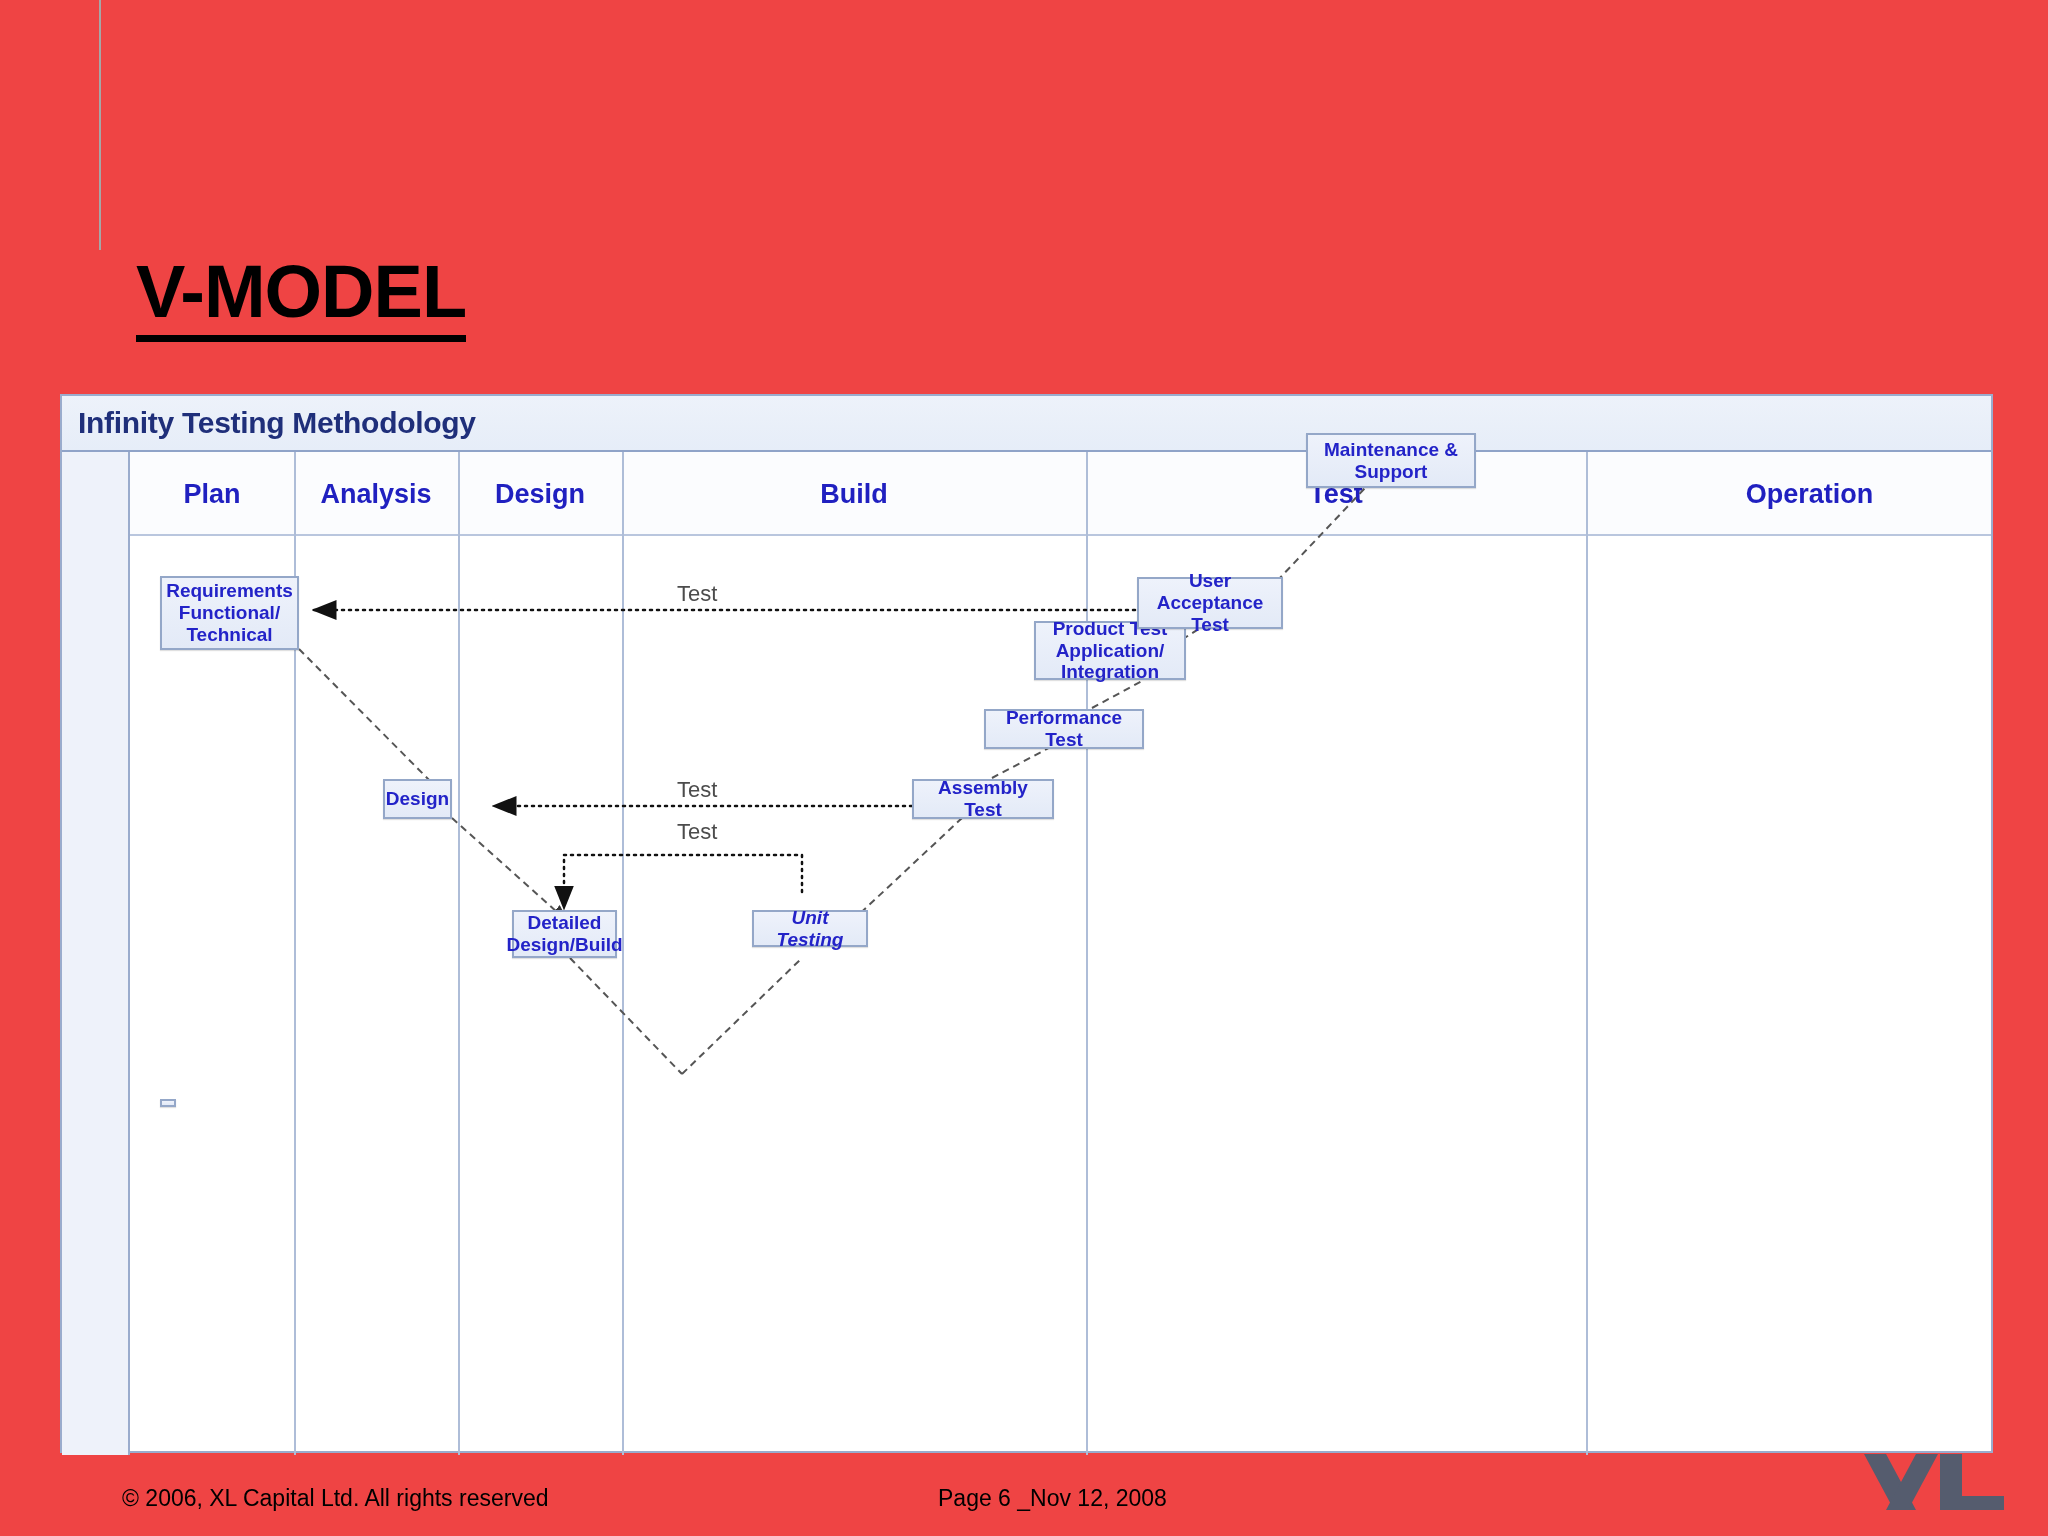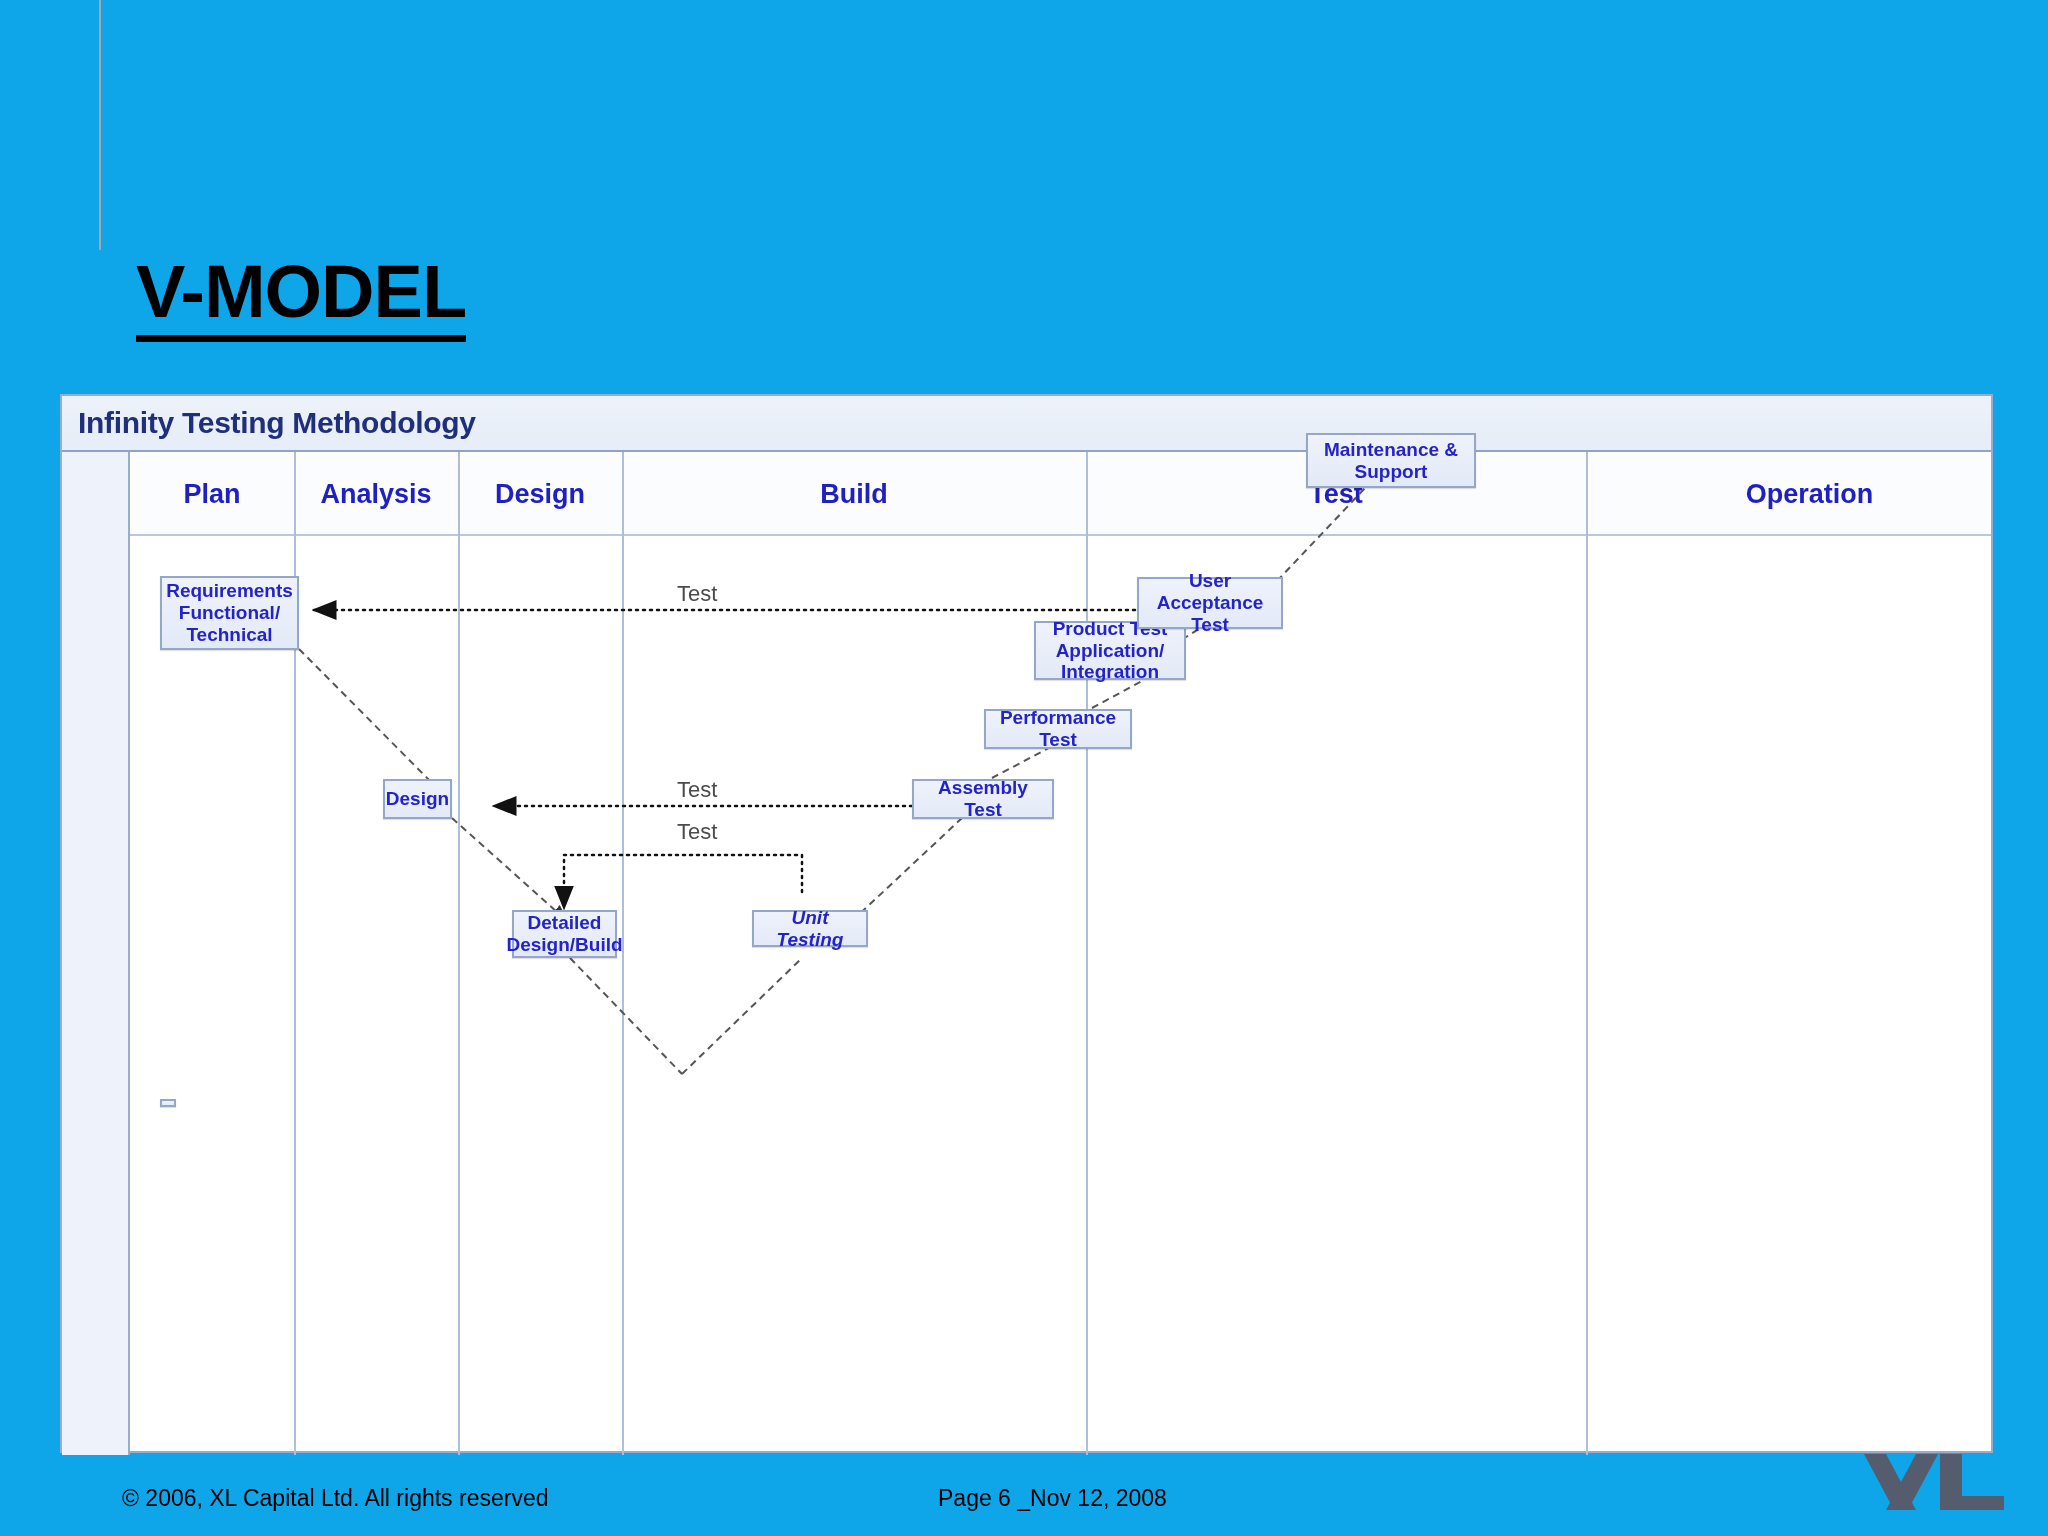--- a/index.html
+++ b/index.html
@@ -7,21 +7,21 @@
     margin: 0; padding: 0;
     width: 2048px; height: 1536px;
     background: #ffffff;
     font-family: "Liberation Sans", sans-serif;
     overflow: hidden;
   }
   #slide {
     position: relative;
     width: 2048px;
     height: 1536px;
-    background: #0ea5e9;
+    background: #ef4444;
   }
 
   
   .title-rule {
     position: absolute;
     left: 99px; top: 0px;
     width: 2px; height: 250px;
     background: #a6a6a6;
   }
 
@@ -234,21 +234,21 @@
     </div>
 
     <div class="node" style="left:690px; top:514px; width:116px; height:37px;font-style:italic;">
       <span>Unit Testing</span>
     </div>
 
     <div class="node" style="left:850px; top:383px; width:142px; height:40px;">
       <span>Assembly Test</span>
     </div>
 
-    <div class="node" style="left:922px; top:313px; width:148px; height:40px;">
+    <div class="node" style="left:922px; top:313px; width:160px; height:40px;">
       <span>Performance Test</span>
     </div>
 
     <div class="node" style="left:972px; top:225px; width:152px; height:59px; flex-direction:column;">
       <span>Product Test</span>
       <span>Application/</span>
       <span>Integration</span>
     </div>
 
     <div class="node" style="left:1075px; top:181px; width:146px; height:52px; flex-direction:column;">

